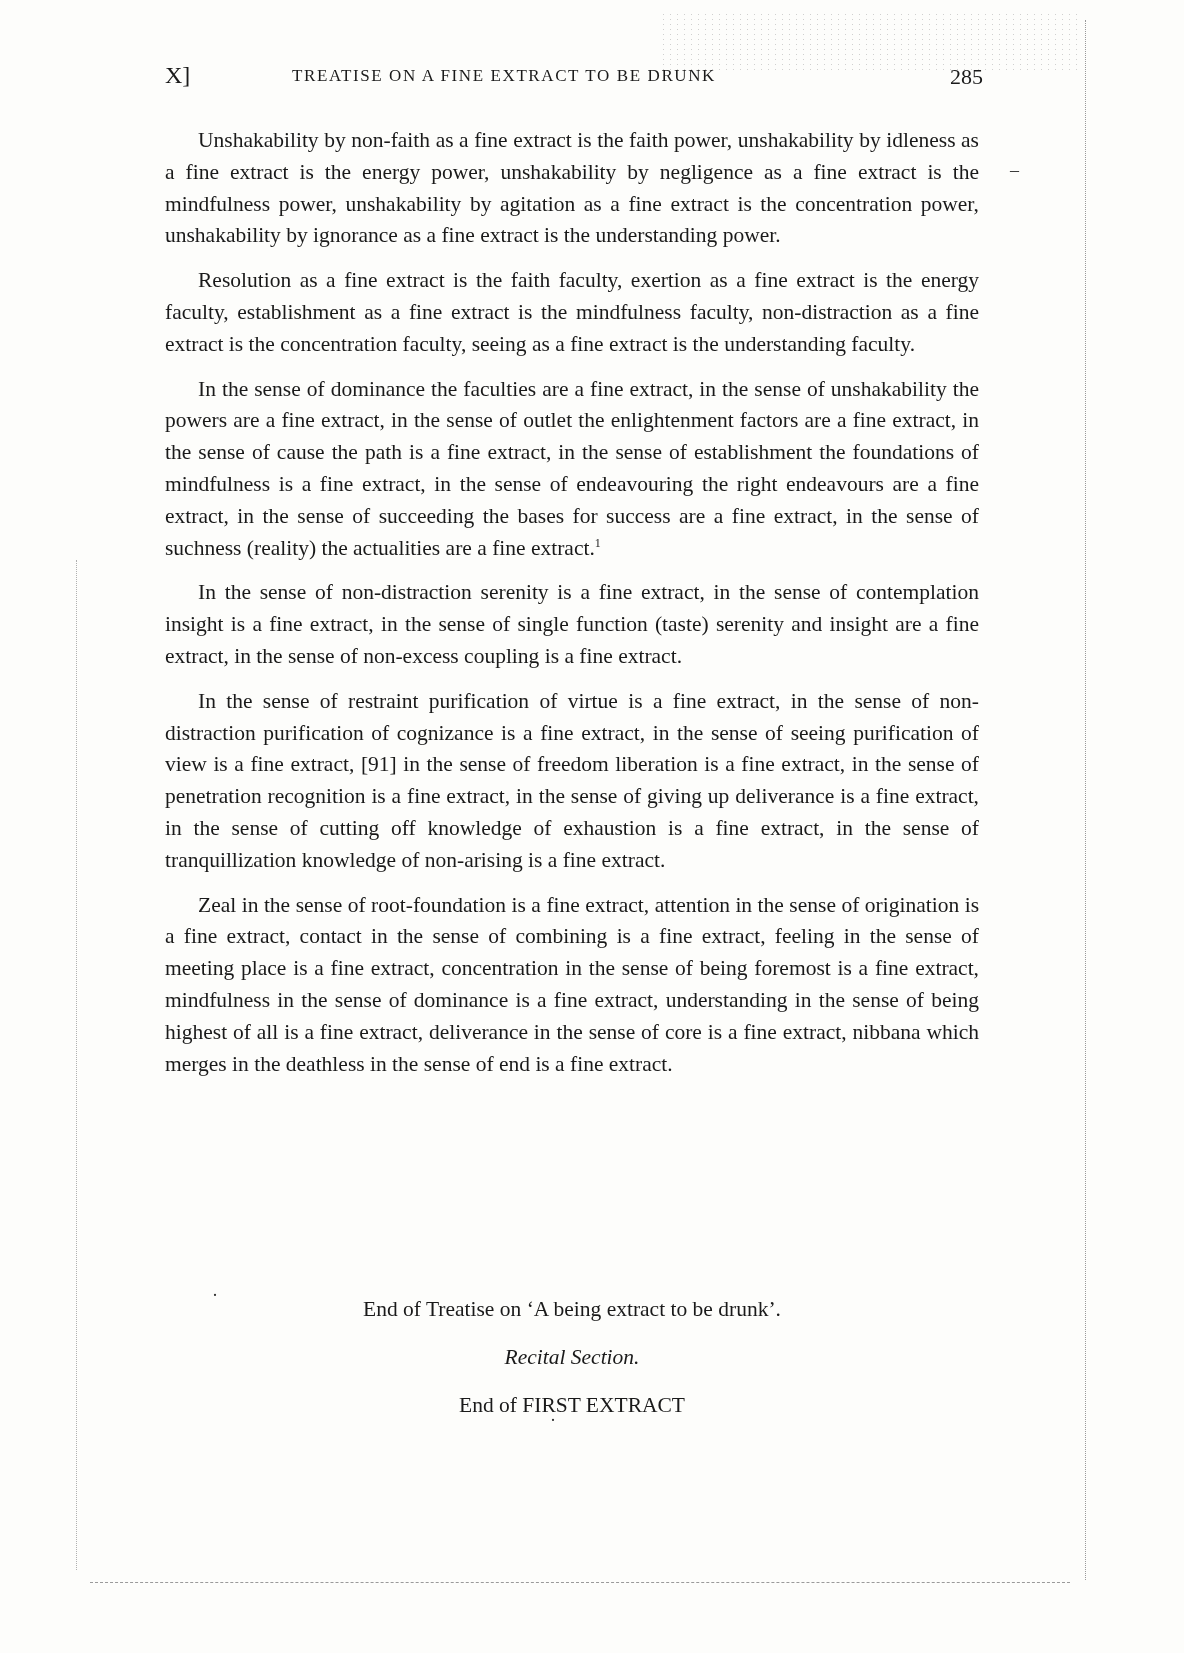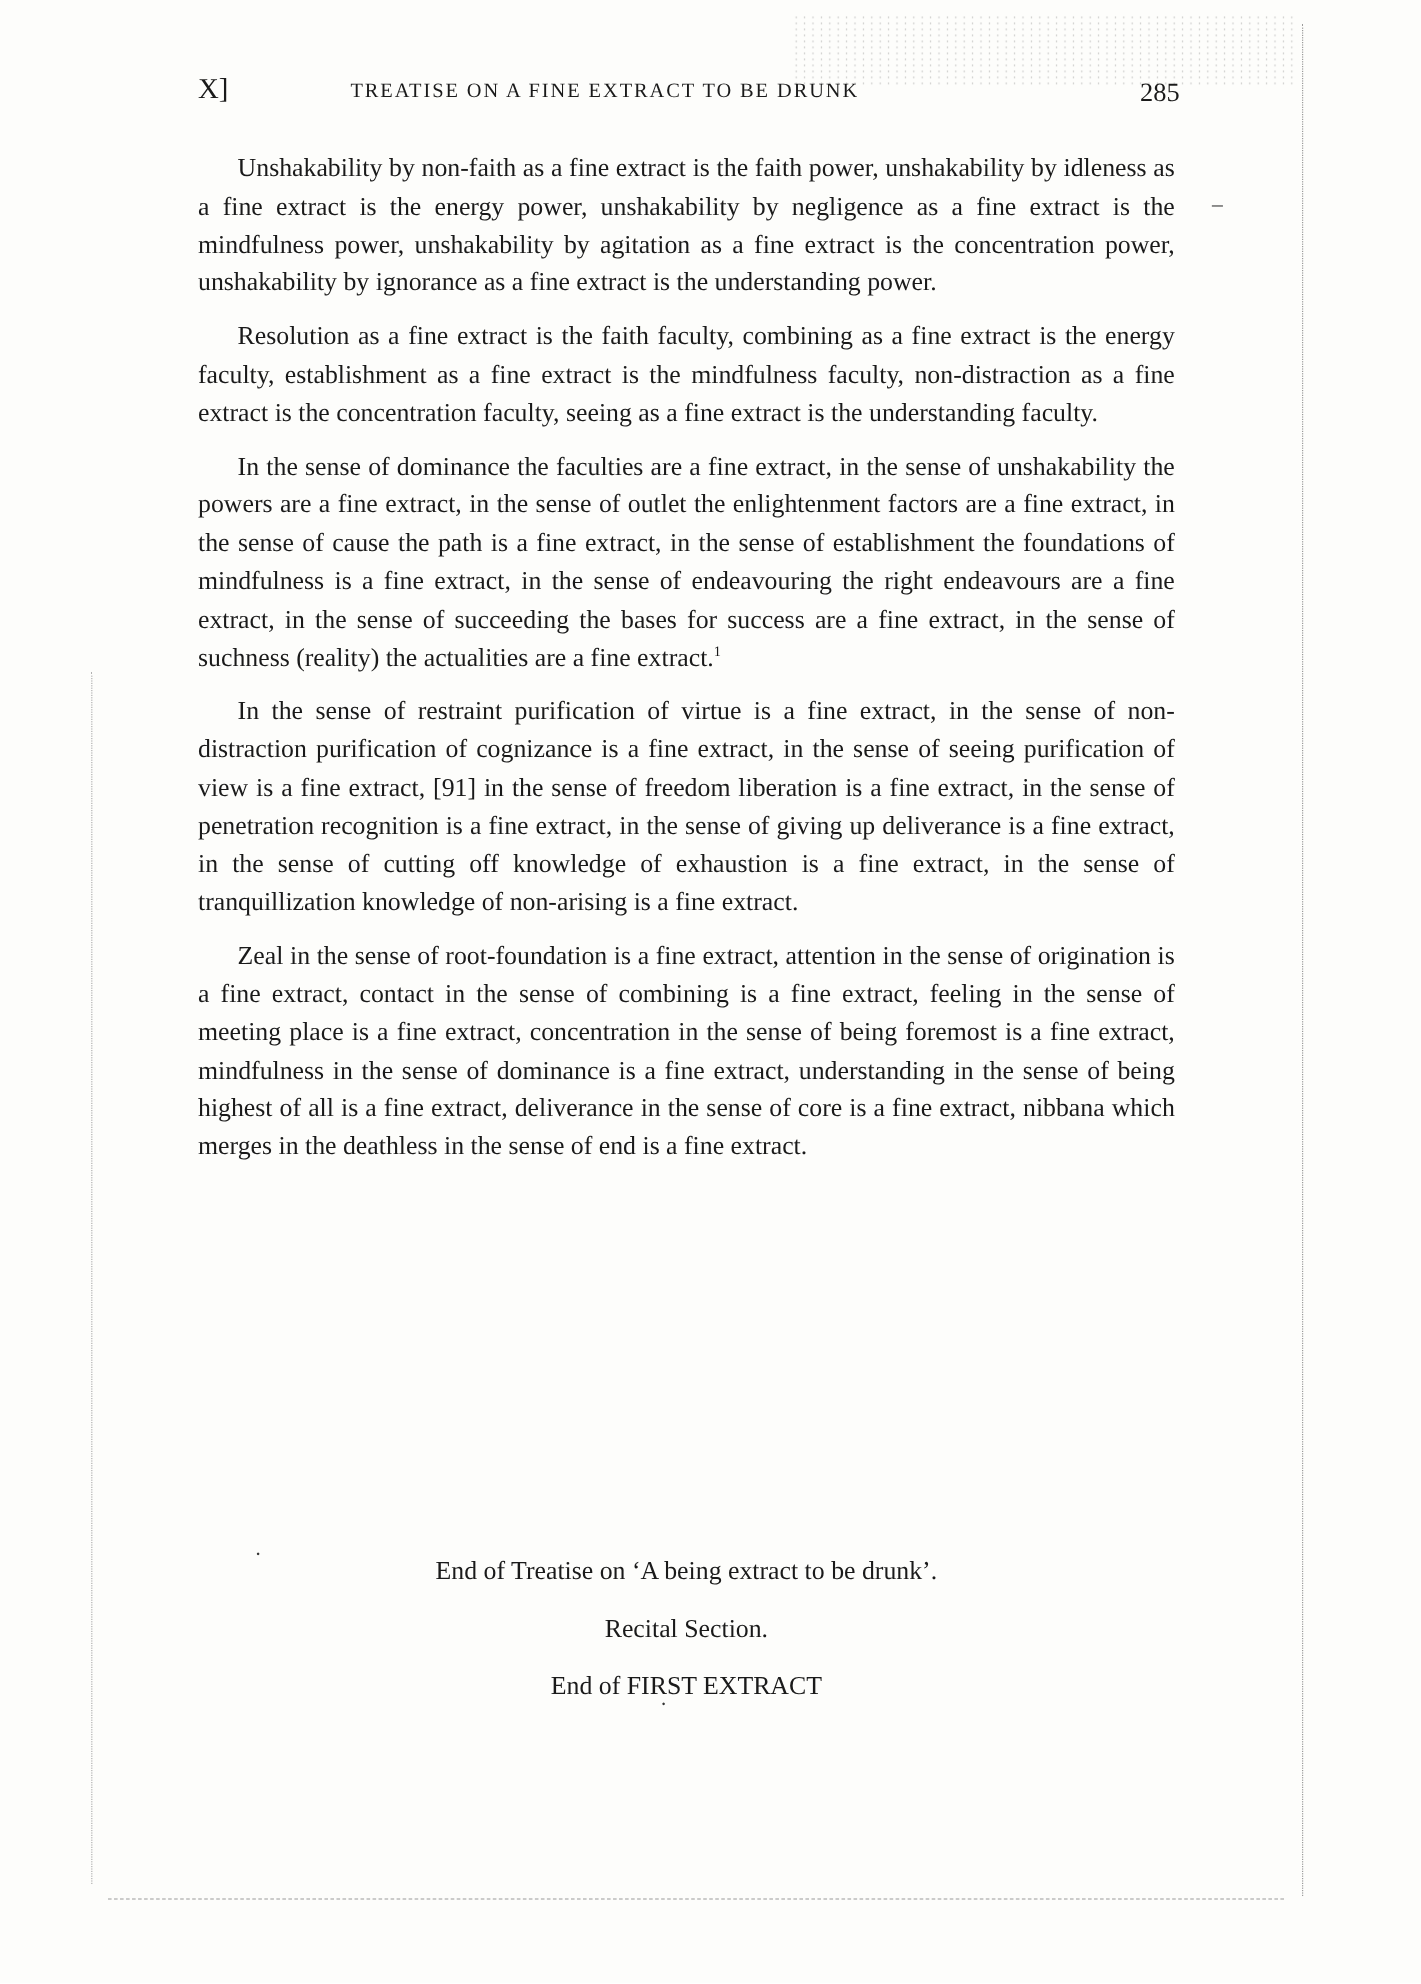--- a/index.html
+++ b/index.html
@@ -31,28 +31,29 @@
   <div class="edge-bottom"></div>
 
   <div class="header">
     <span class="hdr-left">X]</span>
     <span class="hdr-title">TREATISE ON A FINE EXTRACT TO BE DRUNK</span>
     <span class="hdr-page">285</span>
   </div>
 
   <div class="body-text">
     <p class="para">Unshakability by non-faith as a fine extract is the faith power, unshakability by idleness as a fine extract is the energy power, unshakability by negligence as a fine extract is the mindfulness power, unshakability by agitation as a fine extract is the concentration power, unshakability by ignorance as a fine extract is the understanding power.</p>
-    <p class="para">Resolution as a fine extract is the faith faculty, combining as a fine extract is the energy faculty, establishment as a fine extract is the mindfulness faculty, non-distraction as a fine extract is the concentration faculty, seeing as a fine extract is the understanding faculty.</p>
+    <p class="para">Resolution as a fine extract is the faith faculty, exertion as a fine extract is the energy faculty, establishment as a fine extract is the mindfulness faculty, non-distraction as a fine extract is the concentration faculty, seeing as a fine extract is the understanding faculty.</p>
     <p class="para"><span>In the sense of dominance the faculties are a fine extract, in the sense of unshakability the powers are a fine extract, in the sense of outlet the enlightenment factors are a fine extract, in the sense of cause the path is a fine extract, in the sense of establishment the foundations of mindfulness is a fine extract, in the sense of endeavouring the right endeavours are a fine extract, in the sense of succeeding the bases for success are a fine extract, in the sense of suchness (reality) the actualities are a fine extract.</span><sup>1</sup></p>
+    <p class="para">In the sense of non-distraction serenity is a fine extract, in the sense of contemplation insight is a fine extract, in the sense of single function (taste) serenity and insight are a fine extract, in the sense of non-excess coupling is a fine extract.</p>
     <p class="para">In the sense of restraint purification of virtue is a fine extract, in the sense of non-distraction purification of cognizance is a fine extract, in the sense of seeing purification of view is a fine extract, [91] in the sense of freedom liberation is a fine extract, in the sense of penetration recognition is a fine extract, in the sense of giving up deliverance is a fine extract, in the sense of cutting off knowledge of exhaustion is a fine extract, in the sense of tranquillization knowledge of non-arising is a fine extract.</p>
     <p class="para">Zeal in the sense of root-foundation is a fine extract, attention in the sense of origination is a fine extract, contact in the sense of combining is a fine extract, feeling in the sense of meeting place is a fine extract, concentration in the sense of being foremost is a fine extract, mindfulness in the sense of dominance is a fine extract, understanding in the sense of being highest of all is a fine extract, deliverance in the sense of core is a fine extract, nibbana which merges in the deathless in the sense of end is a fine extract.</p>
   </div>
 
   <div class="endings">
     <div class="end-line" style="top:-18px;">End of Treatise on ‘A being extract to be drunk’.</div>
-    <div class="end-line" style="top:30px;">Recital Section.</div>
+    <div class="end-line" style="top:30px;font-style:italic;">Recital Section.</div>
     <div class="end-line" style="top:78px;">End of FIRST EXTRACT</div>
   </div>
 
   <span class="mark" style="left:1010px; top:160px;">‒</span>
   <span class="mark" style="left:212px; top:1285px;">·</span>
   <span class="mark" style="left:550px; top:1410px;">·</span>
 </div>
 
 </body></html>

